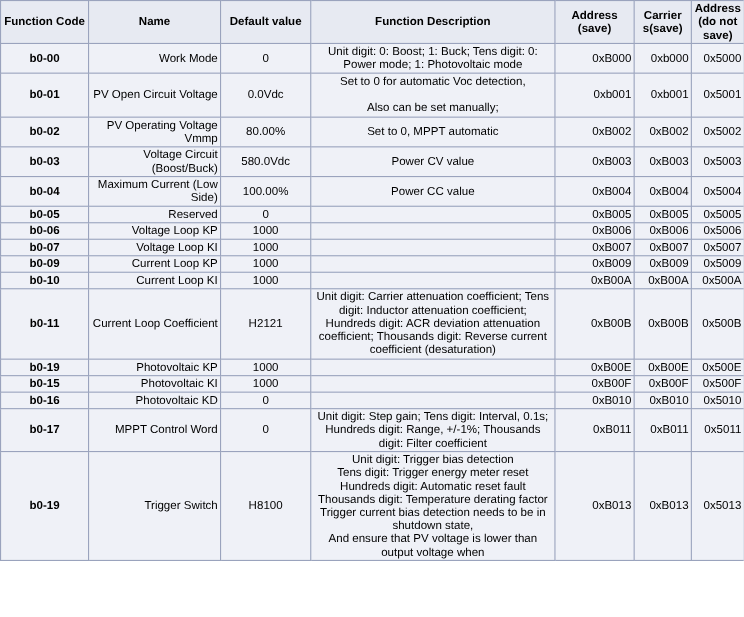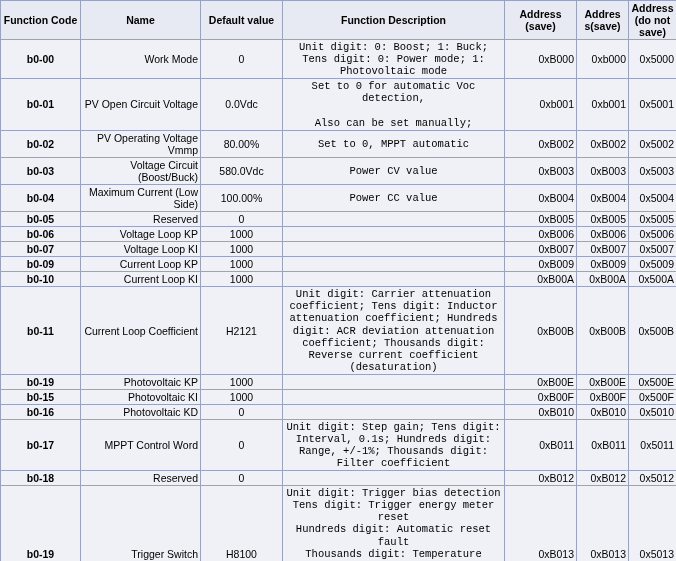--- a/index.html
+++ b/index.html
@@ -24,21 +24,21 @@
   thead th{
     background:#e7eaf2;
     font-weight:bold;
     text-align:center;
     font-size:11px;
     padding:3px 2px;
   }
   td.code{ text-align:center; font-size:11px;font-weight:bold; }
   td.name{ text-align:right; font-size:10.5px;margin-top:16px; }
   td.dv{ text-align:center; font-size:10.5px; }
-  td.desc{ text-align:center; font-size:10px;font-family:Liberation Mono, monospace; }
+  td.desc{ text-align:center; font-size:10px; }
   td.addr{ text-align:right; font-size:10.5px; }
   .c0{width:80px;}
   .c1{width:120px;}
   .c2{width:82px;}
   .c3{width:222px;}
   .c4{width:72px;}
   .c5{width:52px;}
   .c6{width:48px;}
 </style>
 </head>
@@ -54,21 +54,21 @@
       <col class="c5">
       <col class="c6">
   </colgroup>
   <thead>
     <tr>
       <th>Function Code</th>
       <th>Name</th>
       <th>Default value</th>
       <th>Function Description</th>
       <th>Address (save)</th>
-      <th>Addres s(save)</th>
+      <th>Carrier s(save)</th>
       <th>Address (do not save)</th>
     </tr>
   </thead>
   <tbody id="tbody">
       <tr>
         <td class="code">b0-00</td>
         <td class="name">Work Mode</td>
         <td class="dv">0</td>
         <td class="desc">Unit digit: 0: Boost; 1: Buck; Tens digit: 0: Power mode; 1: Photovoltaic mode</td>
         <td class="addr">0xB000</td>
@@ -195,29 +195,20 @@
       <tr>
         <td class="code">b0-17</td>
         <td class="name">MPPT Control Word</td>
         <td class="dv">0</td>
         <td class="desc">Unit digit: Step gain; Tens digit: Interval, 0.1s; Hundreds digit: Range, +/-1%; Thousands digit: Filter coefficient</td>
         <td class="addr">0xB011</td>
         <td class="addr">0xB011</td>
         <td class="addr">0x5011</td>
       </tr>
       <tr>
-        <td class="code">b0-18</td>
-        <td class="name">Reserved</td>
-        <td class="dv">0</td>
-        <td class="desc"></td>
-        <td class="addr">0xB012</td>
-        <td class="addr">0xB012</td>
-        <td class="addr">0x5012</td>
-      </tr>
-      <tr>
         <td class="code">b0-19</td>
         <td class="name">Trigger Switch</td>
         <td class="dv">H8100</td>
         <td class="desc">Unit digit: Trigger bias detection<br>Tens digit: Trigger energy meter reset<br>Hundreds digit: Automatic reset fault<br>Thousands digit: Temperature derating factor<br>Trigger current bias detection needs to be in shutdown state,<br>And ensure that PV voltage is lower than output voltage when</td>
         <td class="addr">0xB013</td>
         <td class="addr">0xB013</td>
         <td class="addr">0x5013</td>
       </tr>
     </tbody>
 </table>

